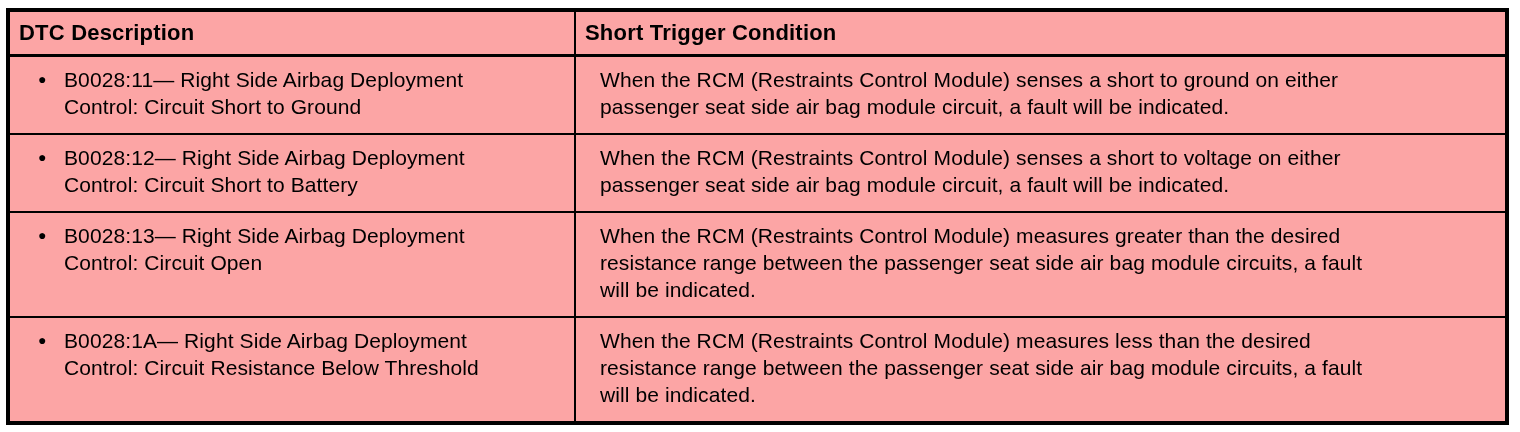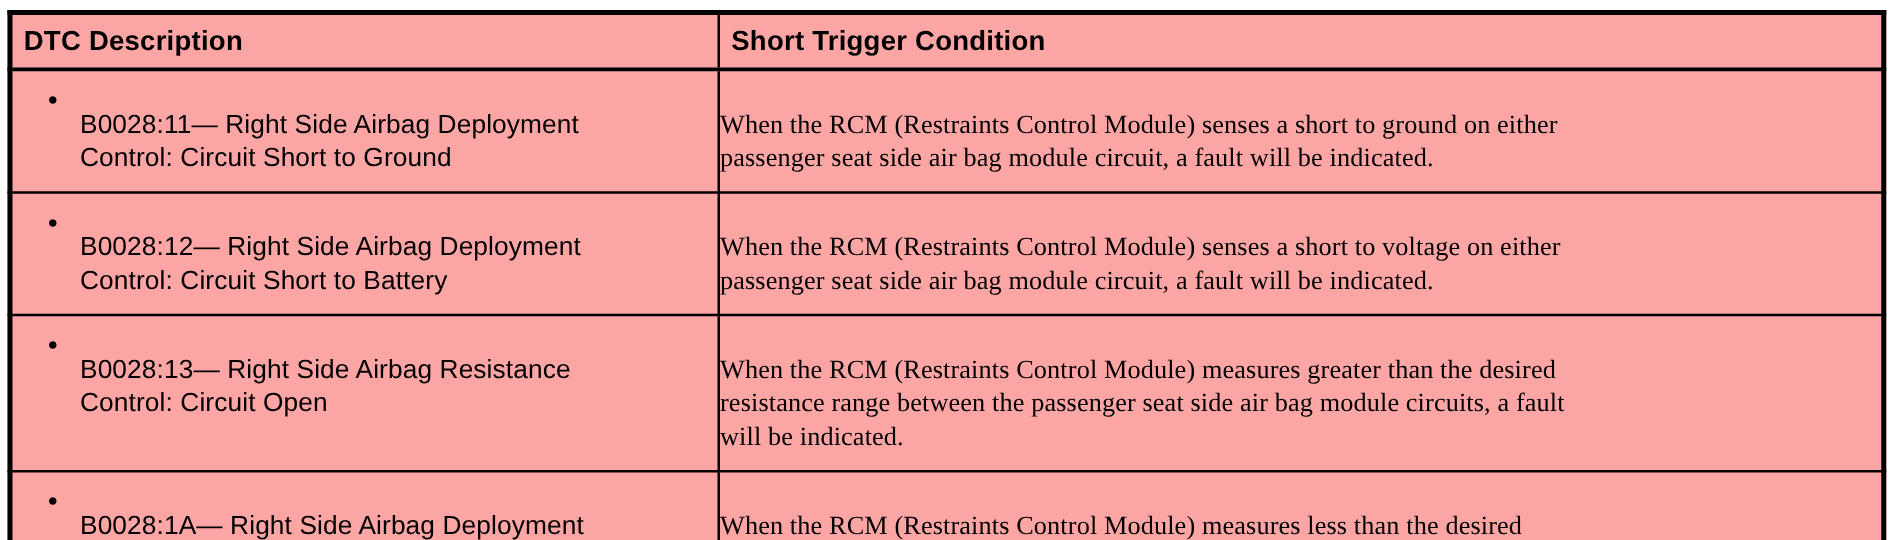--- a/index.html
+++ b/index.html
@@ -52,25 +52,23 @@
     font-size: 14px;
     line-height: 27px;
     text-align: left;
   }
   .dtc-text,
   .condition-text {
     font-size: 21px;
     line-height: 27px;
     white-space: pre-line;
     letter-spacing: 0.1px;
-    margin-top: 20px;
   }
   td.condition-cell {
-    padding: 9px 8px 13px 0;
-    font-family: Liberation Serif, serif;
+    padding: 9px 8px 13px 24px;
   }
 </style>
 </head>
 <body>
 
 <table class="dtc-table">
   <colgroup>
     <col class="col-dtc">
     <col class="col-condition">
   </colgroup>
@@ -104,21 +102,21 @@
       </td>
       <td class="condition-cell">
         <div class="condition-text">When the RCM (Restraints Control Module) senses a short to voltage on either
 passenger seat side air bag module circuit, a fault will be indicated.</div>
       </td>
     </tr>
     <tr>
       <td class="dtc-cell">
         <div class="dtc-inner">
           <span class="bullet">●</span>
-          <span class="dtc-text">B0028:13— Right Side Airbag Resistance
+          <span class="dtc-text">B0028:13— Right Side Airbag Deployment
 Control: Circuit Open</span>
         </div>
       </td>
       <td class="condition-cell">
         <div class="condition-text">When the RCM (Restraints Control Module) measures greater than the desired
 resistance range between the passenger seat side air bag module circuits, a fault
 will be indicated.</div>
       </td>
     </tr>
     <tr>

